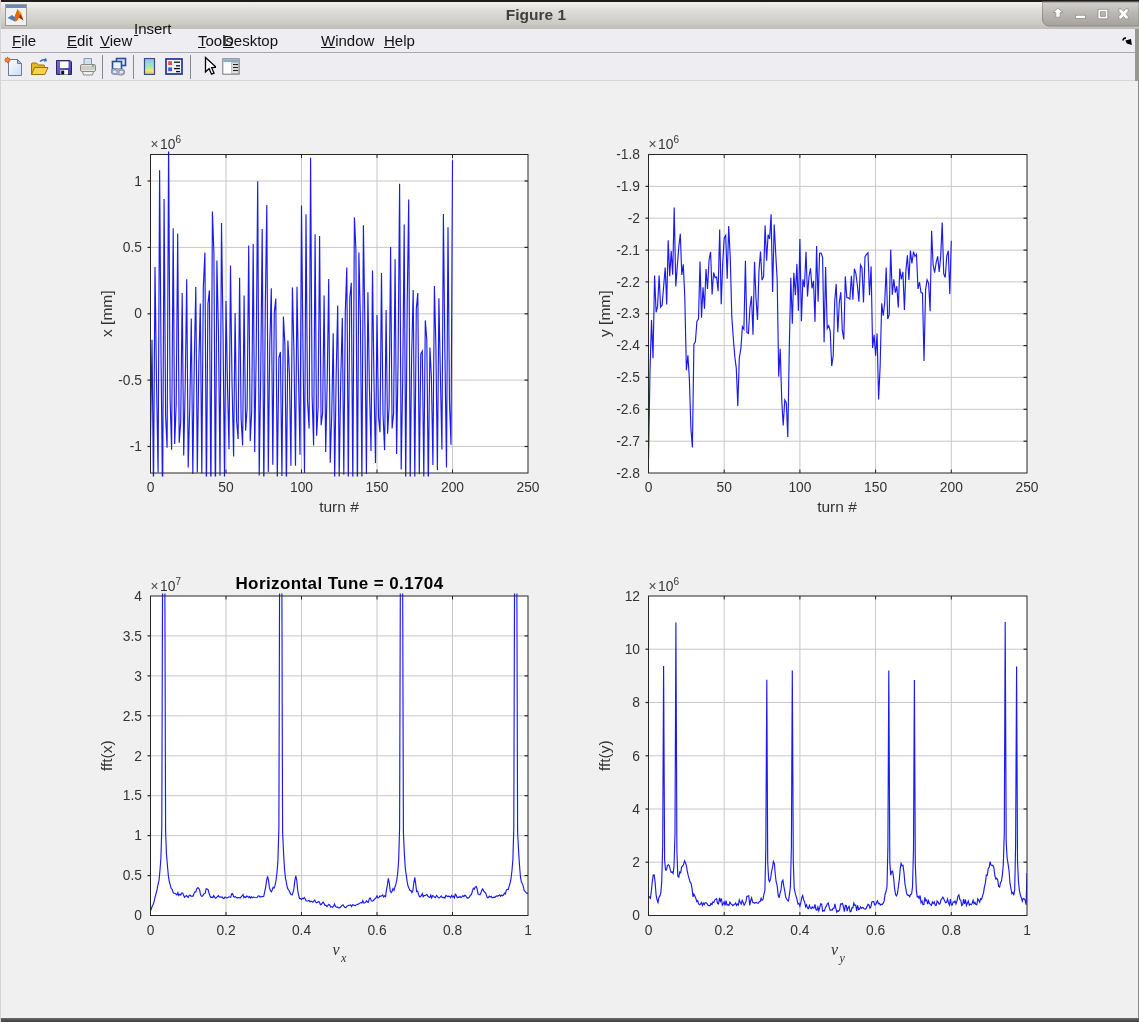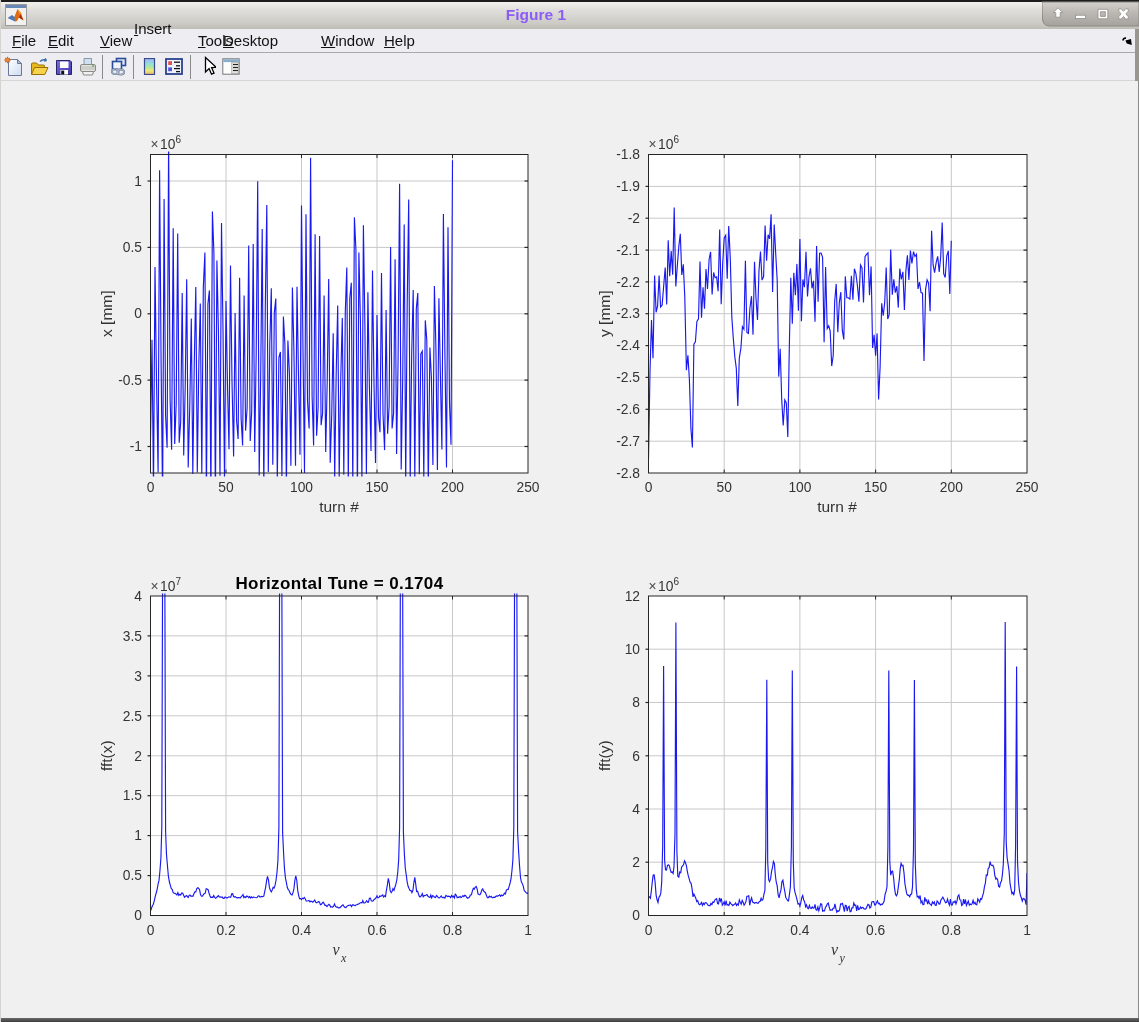--- a/index.html
+++ b/index.html
@@ -1,18 +1,18 @@
 <!DOCTYPE html>
 <html><head><meta charset="utf-8"><style>
 html,body{margin:0;padding:0;width:1139px;height:1022px;overflow:hidden;background:#f0f0f0;
 font-family:"Liberation Sans",sans-serif;}
 #titlebar{position:absolute;left:0;top:0;width:1139px;height:29px;
 background:linear-gradient(#f2f1ee 0,#e0deda 8px,#cbc9c4 22px,#b9b7b2 29px);
 border-top:2px solid #1d1d1d;box-sizing:border-box;}
-#title{position:absolute;left:0;top:6px;width:1072px;text-align:center;font-size:15.5px;font-weight:bold;color:#8b5cf6;}
+#title{position:absolute;left:0;top:6px;width:1072px;text-align:center;font-size:15.5px;font-weight:bold;color:#404040;}
 #menubar{position:absolute;left:0;top:29px;width:1139px;height:24px;background:#eeedf1;}
 #menuwrap{position:absolute;left:0;top:0;font-size:15px;color:#111;}
 #menusep{position:absolute;left:0;top:52px;width:1136px;height:1px;background:#a9a8ad;}
 #toolbar{position:absolute;left:0;top:53px;width:1139px;height:28px;background:#eeedf1;}
 #toolwrap{position:absolute;left:0;top:0;}
 #toolsep{position:absolute;left:0;top:80px;width:1139px;height:1px;background:#d6d5da;}
 #rborder{position:absolute;left:1135px;top:29px;width:4px;height:52px;background:#98968f;}
 #rborder2{position:absolute;left:1138px;top:81px;width:1px;height:941px;background:#8a8a8a;}
 #bborder{position:absolute;left:0;top:1018px;width:1139px;height:4px;background:linear-gradient(#6a6a6a,#3e3e3e);}
 #lborder{position:absolute;left:0px;top:0;width:1px;height:1022px;background:#d6d4d0;}
@@ -40,21 +40,21 @@
 <g fill="#fff" stroke="#8f8d89" stroke-width="0.8" transform="translate(-3.5 0)">
 <path d="M14.8 12.6 L19.5 7.8 L24.2 12.6 L21.7 12.6 L21.7 17.2 L17.3 17.2 L17.3 12.6 Z"></path>
 <rect x="37" y="15.2" width="10" height="3.4"></rect>
 <path d="M59.5 9.3 L69.3 9.3 L69.3 18.8 L59.5 18.8 Z M61.9 11.7 L61.9 16.4 L66.9 16.4 L66.9 11.7 Z" fill-rule="evenodd"></path>
 <path d="M80.3 8.8 L82.7 8.8 L85 11.3 L87.3 8.8 L89.7 8.8 L89.7 11.2 L87.4 13.9 L89.7 16.6 L89.7 19 L87.3 19 L85 16.5 L82.7 19 L80.3 19 L80.3 16.6 L82.6 13.9 L80.3 11.2 Z"></path>
 </g>
   </svg>
 <div id="menubar"></div>
 <div id="menuwrap">
     <span style="position:absolute;left:12px;top:32px"><span style="text-decoration:underline">F</span>ile</span>
-    <span style="position:absolute;left:48px;top:32px"><span style="text-decoration:underline">E</span>dit</span>
+    <span style="position:absolute;left:67px;top:32px"><span style="text-decoration:underline">E</span>dit</span>
     <span style="position:absolute;left:100px;top:32px"><span style="text-decoration:underline">V</span>iew</span>
     <span style="position:absolute;left:134px;top:20px"><span style="text-decoration:underline">I</span>nsert</span>
     <span style="position:absolute;left:198px;top:32px"><span style="text-decoration:underline">T</span>ools</span>
     <span style="position:absolute;left:223px;top:32px"><span style="text-decoration:underline">D</span>esktop</span>
     <span style="position:absolute;left:321px;top:32px"><span style="text-decoration:underline">W</span>indow</span>
     <span style="position:absolute;left:384px;top:32px"><span style="text-decoration:underline">H</span>elp</span>
     <svg style="position:absolute;left:1122px;top:37px" width="10" height="8" viewBox="0 0 10 8">
 <path d="M1 3.5 Q1.2 0.8 4 1.1" fill="none" stroke="#000" stroke-width="1.7"></path>
 <path d="M3.4 3.6 L9.0 2.1 L9.8 7.9 L4.8 6.4 Z" fill="#000"></path>
 </svg>

